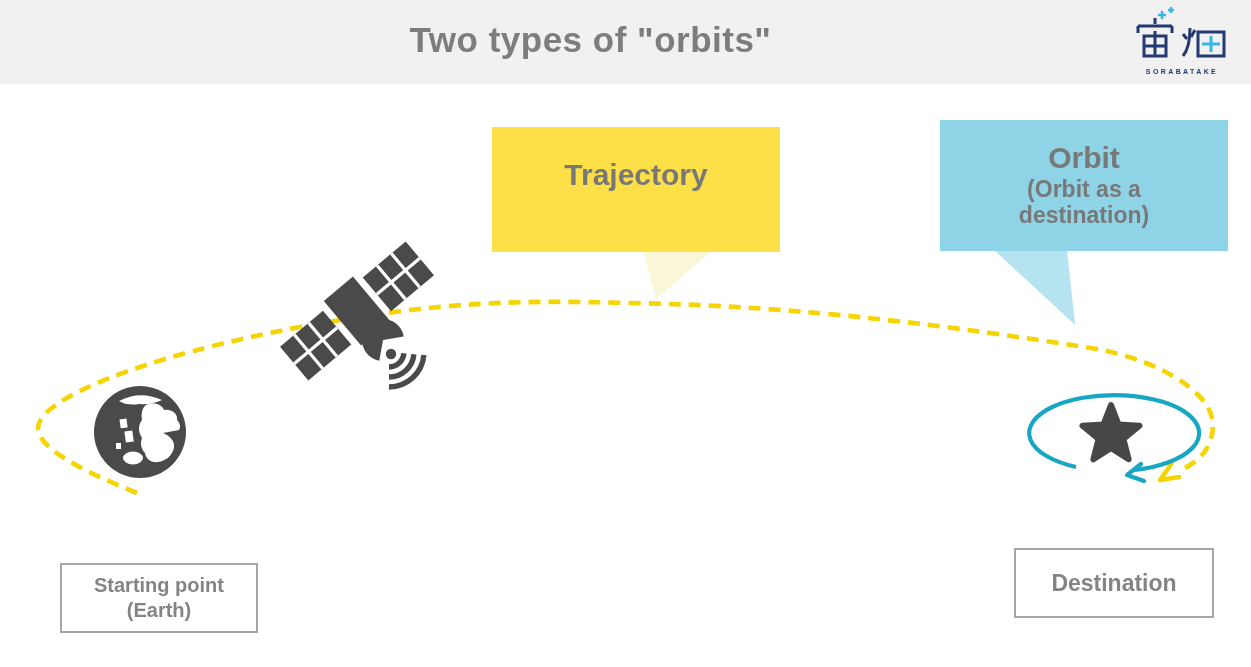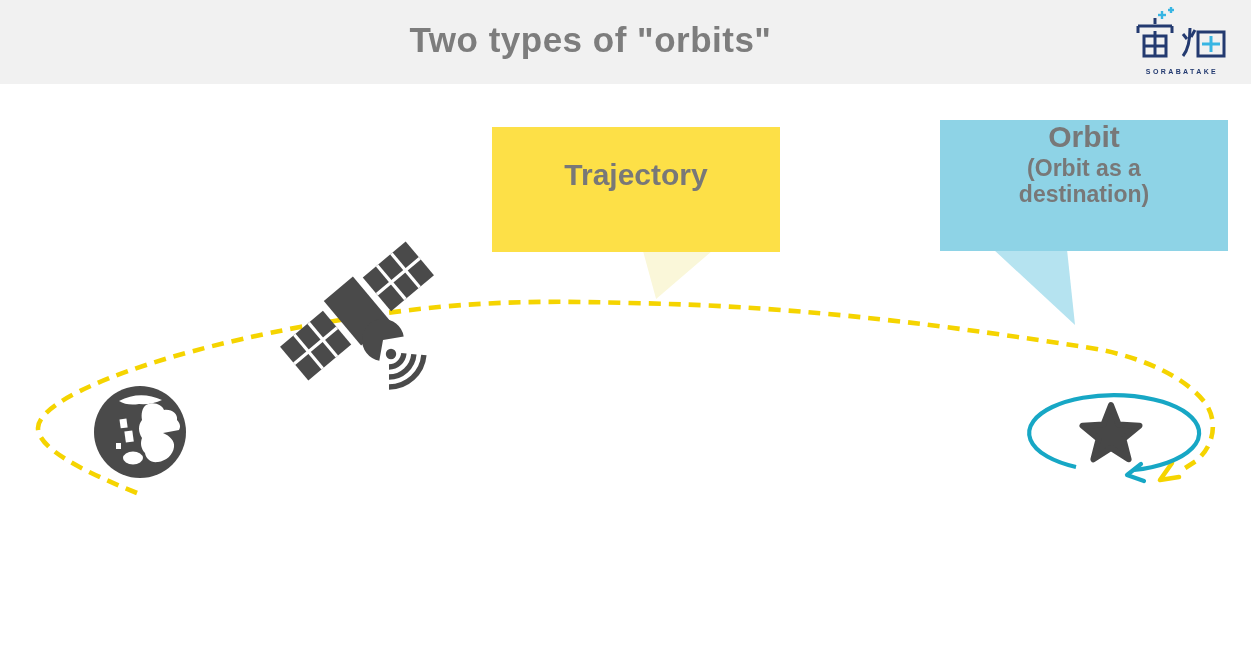--- a/index.html
+++ b/index.html
@@ -15,21 +15,21 @@
   }
   .logo{position:absolute;right:14px;top:6px;width:110px;height:72px;text-align:center;}
   .logo-sub{margin-top:0;font-size:7px;font-weight:700;color:#233a70;letter-spacing:2.4px;}
   
   .bubble{position:absolute;text-align:center;color:#787878;}
   .bubble-trajectory{left:492px;top:127px;width:288px;height:125px;background:#fde047;}
   .bubble-orbit{left:940px;top:120px;width:288px;height:131px;background:#8ed3e6;}
   .bubble-title{font-weight:700;font-size:30px;line-height:1.1;}
   .bubble-sub{font-weight:700;font-size:23px;line-height:1.15;margin:2px auto 0 auto;}
   .bubble-trajectory .bubble-title{margin-top:31px;}
-  .bubble-orbit .bubble-title{}
+  .bubble-orbit .bubble-title{margin-top:21px;}
   .bubble-orbit .bubble-sub{width:210px;text-align:center;}
   .tail{position:absolute;}
   .tail-trajectory{
     left:643px;top:251px;width:69px;height:48px;background:#faf7d9;
     clip-path:polygon(0% 0%,100% 0%,19% 100%);
   }
   .tail-orbit{
     left:993px;top:249px;width:85px;height:76px;background:#b5e3f0;
     clip-path:polygon(0% 0%,87% 0%,96.5% 100%);
   }
@@ -145,14 +145,21 @@
   <div class="bubble bubble-trajectory">
     <div class="bubble-title">Trajectory</div>
   </div>
 
   <div class="tail tail-orbit"></div>
   <div class="bubble bubble-orbit">
     <div class="bubble-title">Orbit</div>
     <div class="bubble-sub">(Orbit as a destination)</div>
   </div>
 
+  <div class="label-box label-start">
+    <span>Starting point</span>
+    <span>(Earth)</span>
+  </div>
+  <div class="label-box label-dest">
+    <span>Destination</span>
+  </div>
 
 </div>
 
 </body></html>

